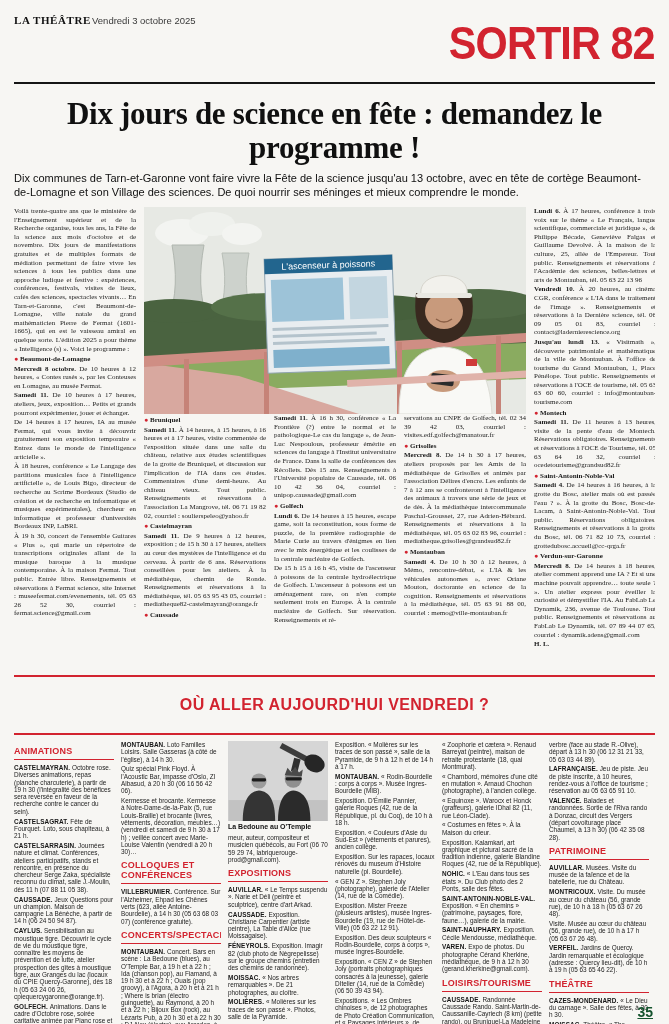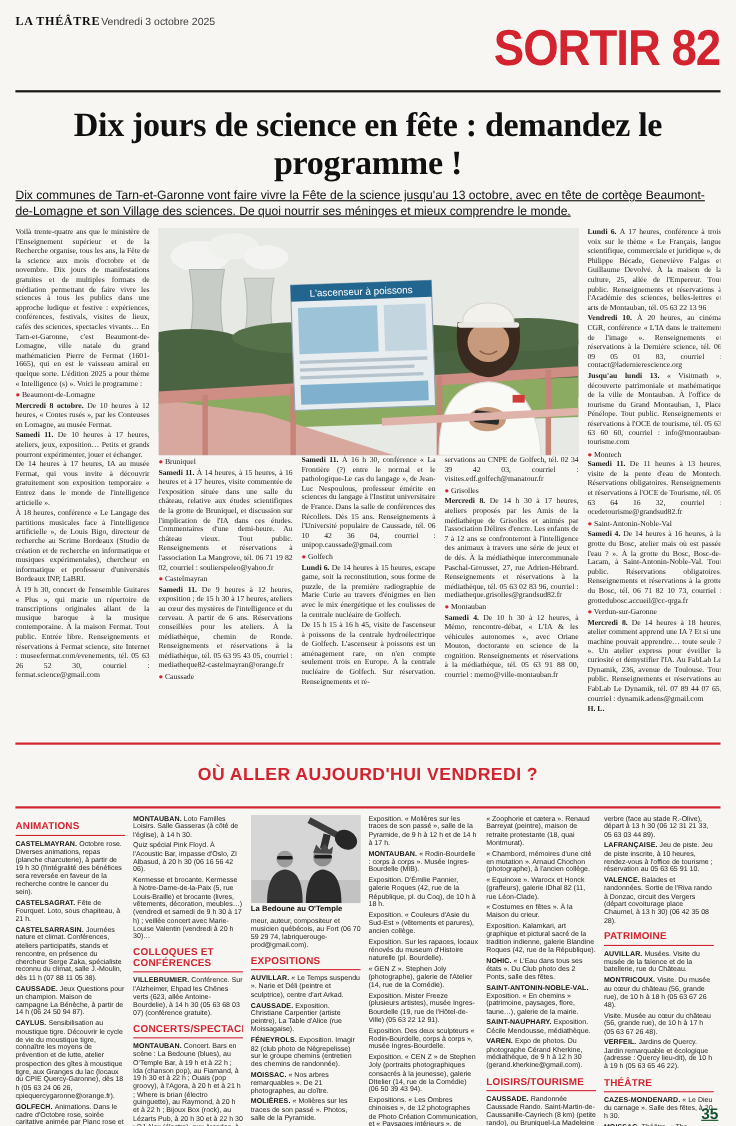--- a/index.html
+++ b/index.html
@@ -12,32 +12,32 @@
   
   .topbar{position:relative;height:76px;border-bottom:2.5px solid #151515;}
   .masthead{position:absolute;left:0;top:8px;font:bold 11px "Liberation Serif",serif;letter-spacing:.6px;color:#111;}
   .edition-date{position:absolute;left:78px;top:9px;font:400 9.5px "Liberation Sans",sans-serif;color:#3a3a3a;}
   .section-name{
     position:absolute;right:0;top:14px;font:bold 46px "Liberation Sans",sans-serif;
     color:var(--accent);line-height:1;letter-spacing:-1px;transform:scaleX(.9);transform-origin:right center;
   }
   
   .headline{margin:13px 0 7px;text-align:center;font:bold 31px/34px "Liberation Serif",serif;color:#101010;letter-spacing:-.3px;}
-  .standfirst{margin:0 0 8px;font:400 11px/13.5px "Liberation Sans",sans-serif;color:#101010;text-decoration:underline;}
+  .standfirst{margin:0 0 8px;font:400 11px/13.5px "Liberation Sans",sans-serif;color:#101010;}
   
   .article-body{display:flex;gap:8px;height:462px;overflow:hidden;margin-top:6px;}
   .col{width:122px;flex:none;overflow:hidden;}
   .mid{width:382px;flex:none;}
   .photo-main{width:382px;height:207px;overflow:hidden;background:#dfe1dc;}
   .caption{margin:3px 0 5px;font:bold 7.2px/8.6px "Liberation Sans",sans-serif;color:#111;}
   .mid-cols{display:flex;gap:8px;height:236px;overflow:hidden;}
   .para{margin:0 0 1px;font-size:7px;line-height:8.6px;text-align:justify;overflow-wrap:anywhere;color:#1b1b1b;}
   .para .lead{font-weight:bold;}
   .para.town{margin-top:2px;text-align:left;}
-  .para.town .lead{font-weight:normal;}
+  .para.town .lead{font-weight:bold;}
   .bullet{color:var(--accent);font-size:7px;}
   
   .where{margin-top:6px;}
   .red-rule{height:2px;background:var(--accent);}
   .where-title{
     text-align:center;font:bold 16px/22px "Liberation Sans",sans-serif;color:var(--accent);
     letter-spacing:.4px;padding:17px 0;
   }
   
   .listings{display:flex;gap:7px;height:292px;overflow:hidden;margin-top:6px;font-family:"Liberation Sans",sans-serif;}

